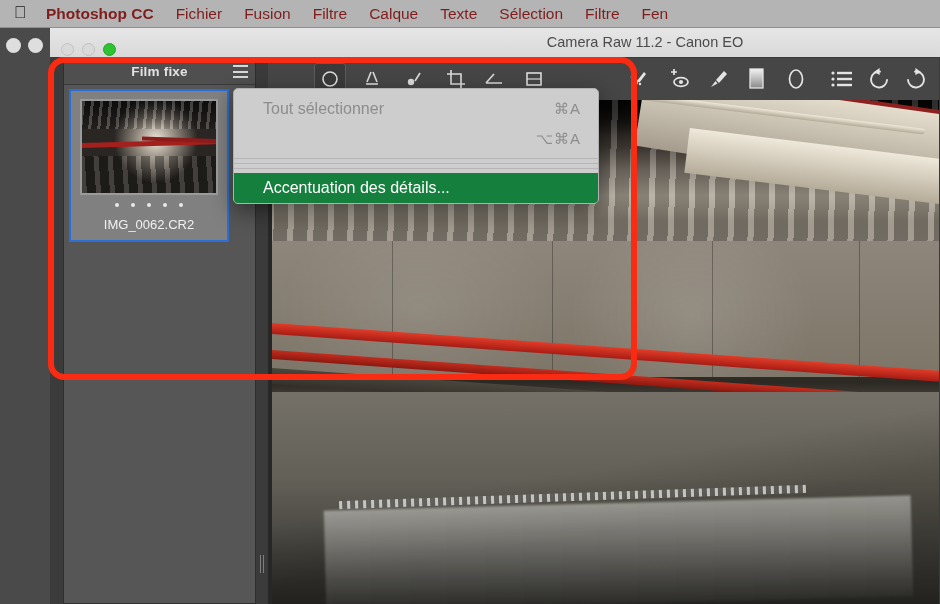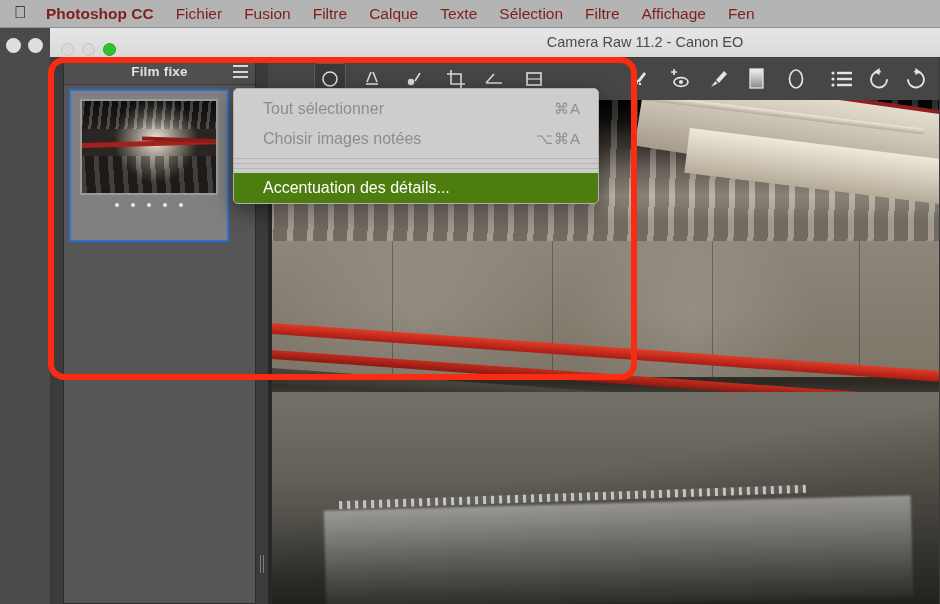--- a/index.html
+++ b/index.html
@@ -242,21 +242,21 @@
   }
   .mrow{
     height:30px; display:flex; align-items:center;
     padding:0 17px 0 29px; position:relative;
   }
   .mrow .lbl{ font-size:16px; color:#8d8d8d; white-space:nowrap; }
   .mrow .key{
     position:absolute; right:17px; font-size:15px; color:#8d8d8d;
     letter-spacing:1px; white-space:nowrap;
   }
-  .mrow.hl{ background:#4d7c0f; }
+  .mrow.hl{ background:#15803d; }
   .mrow.hl .lbl, .mrow.hl .key{ color:#ffffff; }
   .msep{ height:1px; background:#b6b6b6; margin:4px 0; }
 
   
   #redrect{
     position:absolute; left:48px; top:57px; width:589px; height:323px;
     border:6px solid #f92b12;
     border-radius:16px;
     z-index:95;
     pointer-events:none;
@@ -268,21 +268,20 @@
 <div id="menubar">
   <div class="apple"></div>
   <div class="mi app">Photoshop CC</div>
   <div class="mi">Fichier</div>
   <div class="mi">Fusion</div>
   <div class="mi">Filtre</div>
   <div class="mi">Calque</div>
   <div class="mi">Texte</div>
   <div class="mi">Sélection</div>
   <div class="mi">Filtre</div>
-  <div class="mi">Affichage</div>
   <div class="mi">Fen</div>
 </div>
 
 <div id="deskstrip">
   <span class="tl a"></span>
   <span class="tl b"></span>
 </div>
 
 <div id="crwin">
 
@@ -314,20 +313,21 @@
           <span class="red2"></span>
           <span class="floor"></span>
         </div>
         <div id="dots">
           <i></i>
             <i></i>
             <i></i>
             <i></i>
             <i></i>
         </div>
+        <div id="thumbname">IMG_0062.CR2</div>
       </div>
     </div>
 
     <div id="splitter">
       <span id="splitgrip"></span>
     </div>
 
     <div id="toolbar">
 
       <span class="tbtn sel" style="left:46px">
@@ -461,21 +461,20 @@
 
   </div>
 </div>
 
 <div id="dropdown">
   <div class="mrow">
     <span class="lbl">Tout sélectionner</span>
     <span class="key">⌘A</span>
   </div>
   <div class="mrow">
-    <span class="lbl">Choisir images notées</span>
     <span class="key">⌥⌘A</span>
   </div>
   <div class="msep"></div>
   <div class="msep"></div>
   <div class="msep"></div>
   <div class="mrow hl">
     <span class="lbl">Accentuation des détails...</span>
     <span class="key"></span>
   </div>
 </div>

